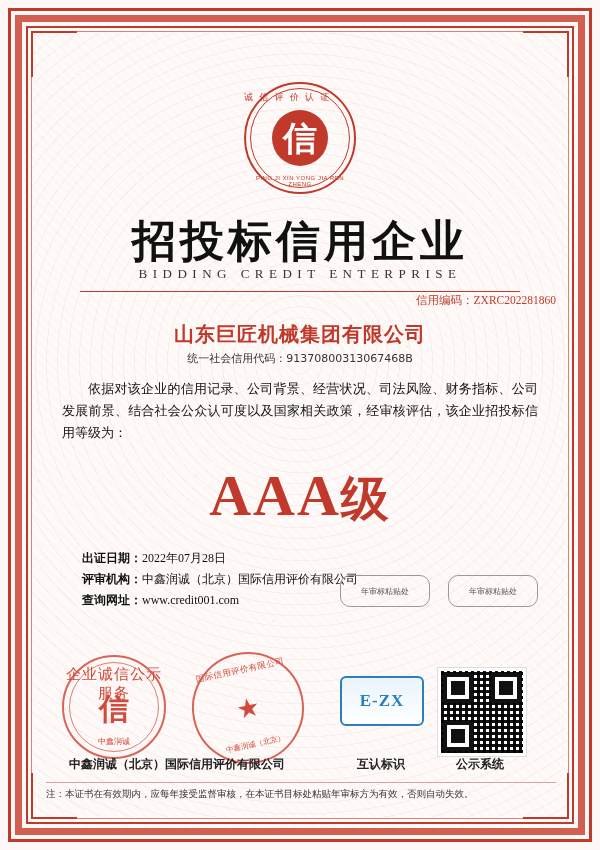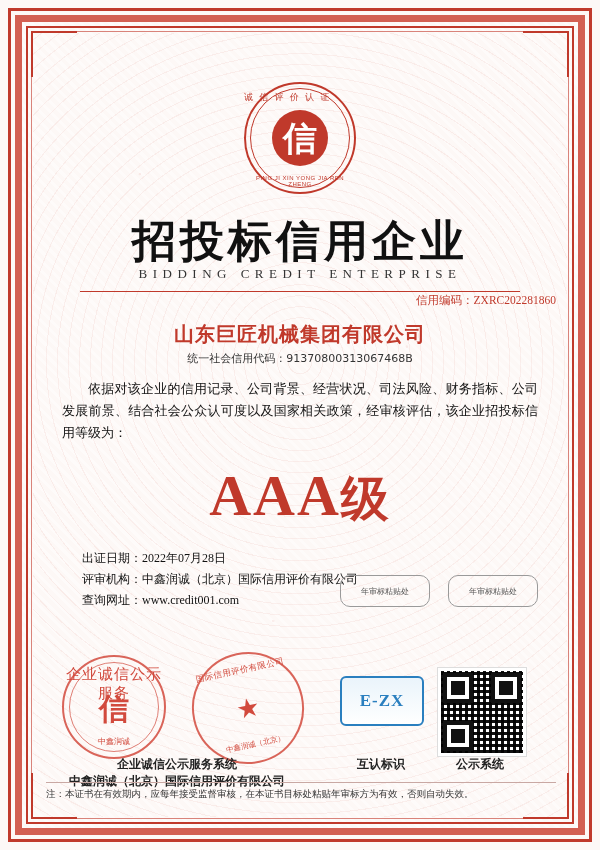--- a/index.html
+++ b/index.html
@@ -213,21 +213,21 @@
   
   .details {
     position: absolute;
     left: 42px; top: 508px;
     font-size: 12px;
     line-height: 21px;
     color: #111;
     font-family: "DejaVu Sans", sans-serif;
   }
   .details .row { white-space: nowrap; }
-  .details .lbl { font-weight: normal; margin-top: 13px; }
+  .details .lbl { font-weight: bold; margin-top: 13px; }
   .details .val { font-family: "Liberation Serif", serif; }
 
   .annual {
     position: absolute;
     left: 300px; top: 529px;
     font-size: 12px;
     color: #111;
     font-family: "DejaVu Sans", sans-serif;
   }
   .annual .head { font-weight: bold; }
@@ -465,21 +465,20 @@
     </div>
 
     <div class="stamp-right">
       <div class="ring"></div>
       <div class="arc">国际信用评价有限公司</div>
       <div class="star">★</div>
       <div class="arcb">中鑫润诚（北京）</div>
     </div>
 
     <div class="caption-left">
-      <div>企业诚信公示服务系统</div>
       <div>中鑫润诚（北京）国际信用评价有限公司</div>
     </div>
 
     <div class="badge-mutual">E-ZX</div>
     <div class="caption-mutual">互认标识</div>
 
     <div class="qr">
       <span class="pos a">
           <i></i>
         </span>

